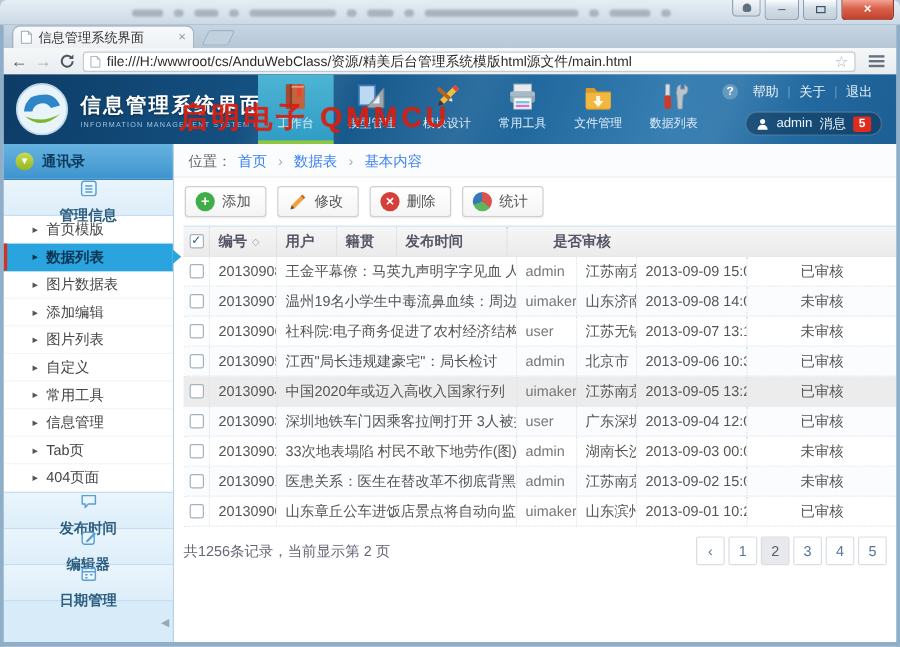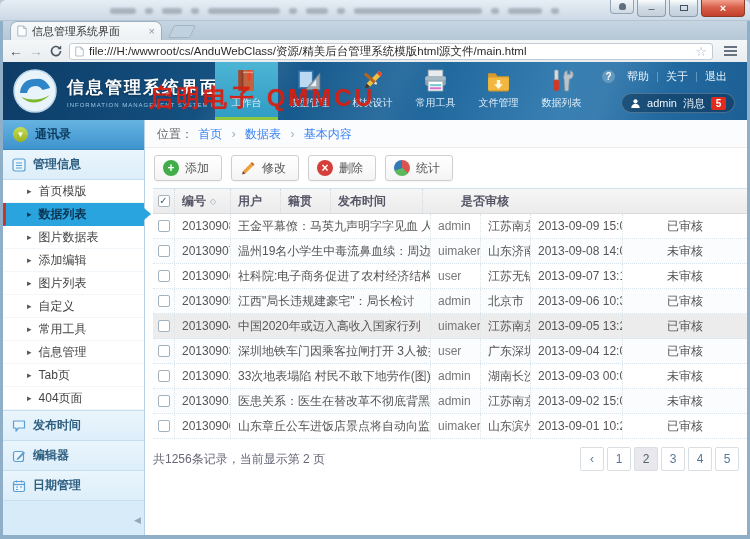--- a/index.html
+++ b/index.html
@@ -66,21 +66,21 @@
   .badge{min-width:15px;height:13px;border-radius:2px;background:#e02b1d;color:#fff;font-size:10px;font-weight:bold;
     display:inline-flex;align-items:center;justify-content:center;padding:0 3px;}
   
   .page{position:absolute;left:3px;top:120px;width:744px;height:415px;display:flex;}
   .sidebar{width:142px;background:#d8ebf8;border-right:1px solid #b7d2e6;position:relative;}
   .side-head{height:30px;background:linear-gradient(#66b3e1,#3f94ce);display:flex;align-items:center;gap:7px;padding:0 10px;
     color:#0d3a5c;font-weight:bold;border-bottom:1px solid #3a87bd;}
   .cicon{width:15px;height:15px;border-radius:50%;background:linear-gradient(#c9dd52,#96b324);display:inline-flex;
     align-items:center;justify-content:center;color:#fff;font-size:8px;line-height:1;}
   .side-group{height:30px;display:flex;align-items:center;gap:7px;padding:0 9px;color:#2d5e80;font-weight:bold;
-    background:linear-gradient(#eaf5fc,#ddeefa);border-bottom:1px solid #c6dff0;}
+    background:linear-gradient(#eaf5fc,#ddeefa);border-bottom:1px solid #c6dff0;flex-direction:column;}
   .gicon{width:14px;height:14px;flex:0 0 auto;}
   .smenu{background:#fff;border-bottom:1px solid #c6dff0;}
   .smenu-item{height:23px;display:flex;align-items:center;padding-left:24px;color:#444;position:relative;border-bottom:1px solid #f1f6fa;}
   .smenu-item:before{content:"\25B8";color:#555;font-size:9px;margin-right:7px;}
   .smenu-item.active{background:#2aa4de;color:#0b3350;font-weight:bold;border-left:3px solid #cc3526;padding-left:21px;border-bottom-color:#2aa4de;}
   .smenu-item.active:before{color:#0b3350;}
   .smenu-item .notch{display:none;}
   .smenu-item.active .notch{display:block;position:absolute;right:-7px;top:50%;margin-top:-6px;width:0;height:0;z-index:70;
     border-top:6px solid transparent;border-bottom:6px solid transparent;border-left:7px solid #2aa4de;}
   .collapse-handle{position:absolute;right:3px;bottom:10px;color:#93a9b9;font-size:9px;}

